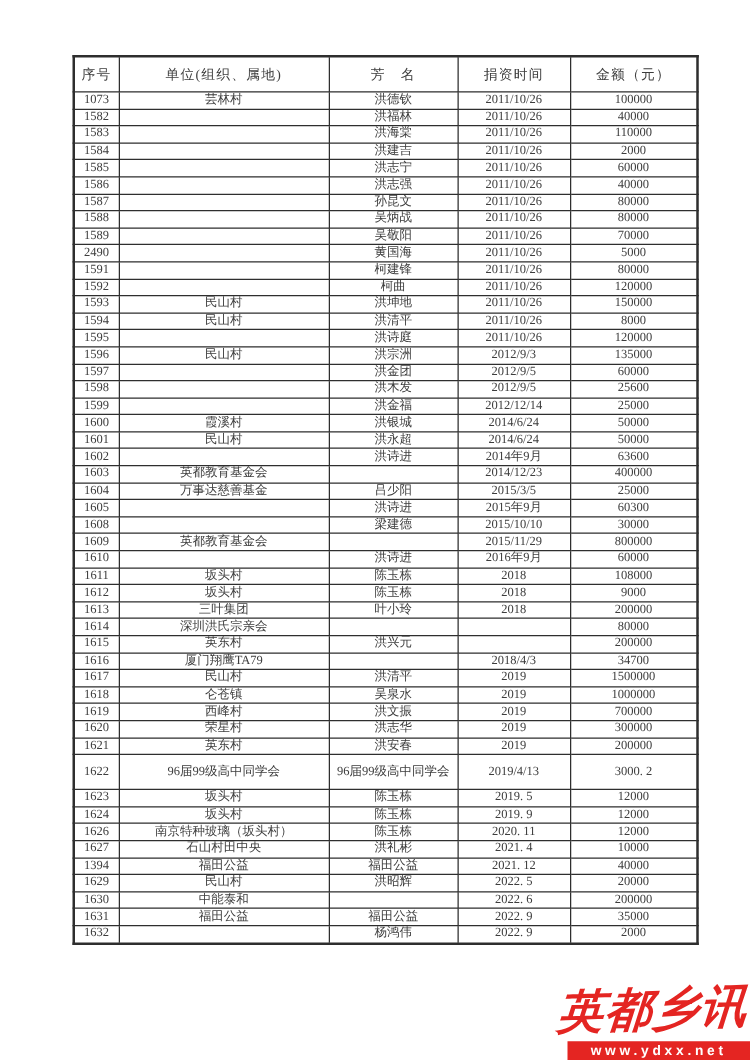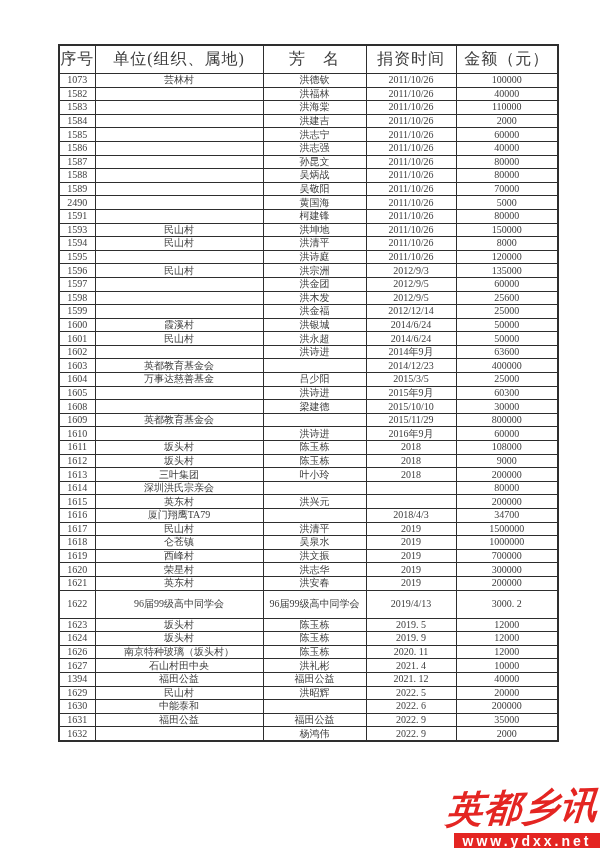--- a/index.html
+++ b/index.html
@@ -31,21 +31,21 @@
     vertical-align: middle;
     padding: 0;
     overflow: hidden;
     white-space: nowrap;
   }
   table.donations {
     border: 2px solid #2e2e2e;
   }
   table.donations th {
     height: 27px;
-    font-size: 16px;
+    font-size: 11px;
     font-weight: normal;
     letter-spacing: 1px;
   }
   table.donations td {
     height: 12.6px;
     font-size: 10px;
     line-height: 1;
   }
   table.donations tr.tall td {
     height: 27px;
@@ -76,21 +76,21 @@
     right: 0;
     bottom: 0;
     width: 146px;
     height: 15px;
     display: flex;
     align-items: center;
     justify-content: center;
   }
   .wm-url {
     color: #ffffff;
-    font-size: 14px;
+    font-size: 11px;
     font-weight: bold;
     letter-spacing: 3px;
     font-family: "Liberation Sans", sans-serif;
   }
 </style>
 </head>
 <body>
 
 <div class="page">
 
@@ -183,20 +183,27 @@
           <td>5000</td>
         </tr>
         <tr>
           <td>1591</td>
           <td></td>
           <td>柯建锋</td>
           <td>2011/10/26</td>
           <td>80000</td>
         </tr>
         <tr>
+          <td>1592</td>
+          <td></td>
+          <td>柯曲</td>
+          <td>2011/10/26</td>
+          <td>120000</td>
+        </tr>
+        <tr>
           <td>1593</td>
           <td>民山村</td>
           <td>洪坤地</td>
           <td>2011/10/26</td>
           <td>150000</td>
         </tr>
         <tr>
           <td>1594</td>
           <td>民山村</td>
           <td>洪清平</td>

